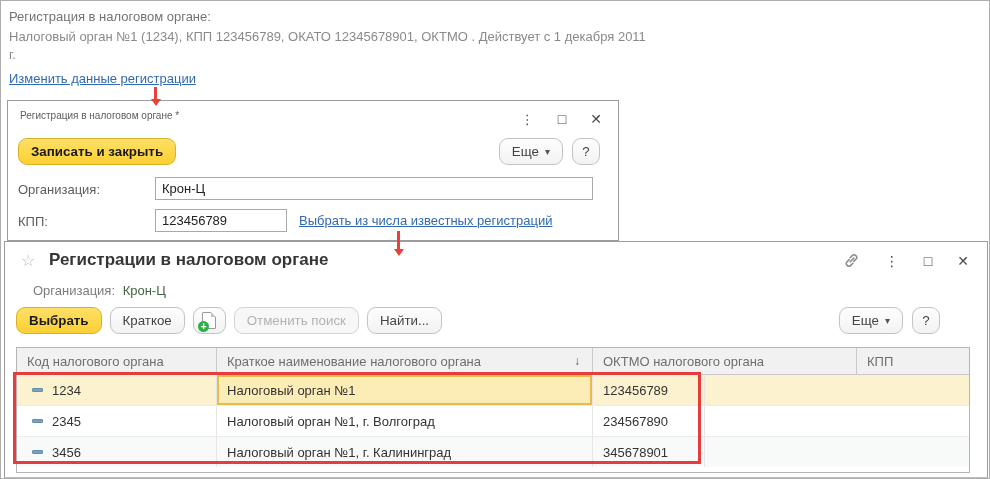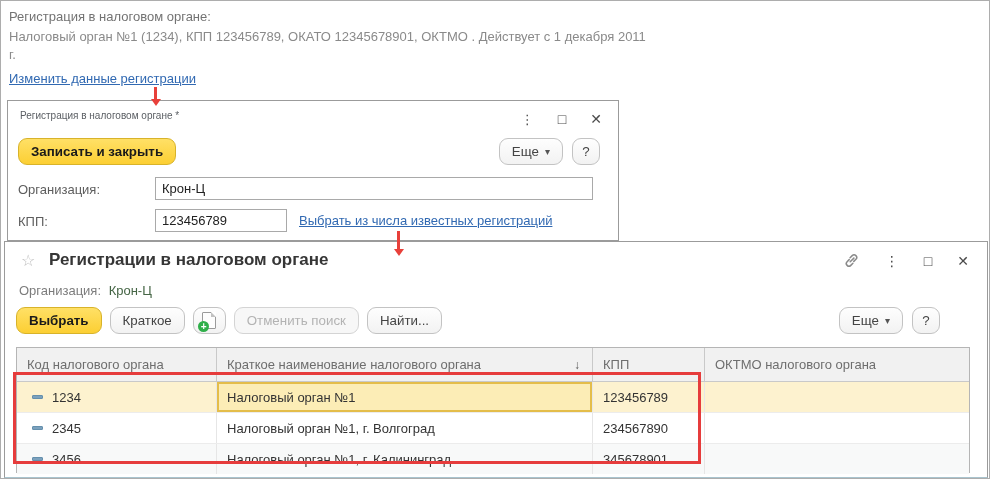--- a/index.html
+++ b/index.html
@@ -52,39 +52,39 @@
   .dlg-lbl2 { position:absolute; left:10px; top:113px; color:#5d5d5d; }
   .dlg-inp2 { position:absolute; left:147px; top:108px; width:132px; }
   .dlg-link { position:absolute; left:291px; top:112px; }
 
   
   .win { position:absolute; left:3px; top:240px; width:984px; height:237px;
     background:#fff; border:1px solid #9b9b9b; border-bottom-color:#a9c4ce; z-index:15; }
   .win-star { position:absolute; left:16px; top:9px; font-size:16px; color:#bdbdbd; cursor:pointer; }
   .win-title { position:absolute; left:44px; top:8px; font-size:17px; font-weight:bold; color:#363636; }
   .win-ctl { position:absolute; right:18px; top:10px; gap:25px; font-size:14px; }
-  .win-org { position:absolute; left:14px; top:41px; }
+  .win-org { position:absolute; left:28px; top:41px; }
   .win-org .lbl { color:#7c7c7c; }
   .win-org .val { color:#456545; margin-left:4px; cursor:pointer; }
   .toolbar { position:absolute; left:11px; top:65px; display:flex; gap:8px; }
   .toolbar-right { position:absolute; right:47px; top:65px; display:flex; gap:9px; }
   .icon-btn { width:33px; padding:0; }
   .doc-icon { position:relative; width:14px; height:17px; background:#fdfdfd;
     border:1px solid #9a9a9a; border-radius:1px; }
   .doc-icon::before { content:""; position:absolute; right:-1px; top:-1px;
     border-top:5px solid #fff; border-left:5px solid #c2c2c2; }
   .doc-icon .plus { position:absolute; left:-5px; bottom:-4px; width:11px; height:11px;
     background:#2faf4a; border-radius:50%; color:#fff; font-size:10px; line-height:11px;
     text-align:center; font-weight:bold; }
 
   
   .tbl { position:absolute; left:11px; top:105px; width:954px; height:126px;
     border:1px solid #b5b5b5; background:#fff; }
   .tr { display:flex; width:100%; }
-  .th { display:flex; align-items:center; height:33px; background:#f1f1f1;
+  .th { display:flex; align-items:center; height:26px; background:#f1f1f1;
     color:#6e6e6e; padding:0 0 0 10px; border-right:1px solid #c9c9c9; cursor:pointer; }
   .th:last-child { border-right:none; }
   .td { display:flex; align-items:center; height:30px; padding:0 0 0 10px;
     border-right:1px solid #e6e6e6; color:#333; cursor:pointer; }
   .td:last-child { border-right:none; }
   .body-row { border-top:1px solid #ececec; }
   .body-row.sel { background:#fdf2cf; border-top:1px solid #c9c9c9; }
   .body-row.alt { background:#f8f9f9; }
   .c1 { width:200px; } .c2 { width:376px; } .c3 { width:112px; } .c4 { flex:1; }
   .sort-ic { margin-left:auto; padding-right:12px; color:#555; font-size:12px; }
@@ -176,22 +176,22 @@
       <button class="btn" style="width:28px;padding:0;">?</button>
     </div>
 
     <div class="tbl">
       <div class="tr">
         <div class="th c1">Код налогового органа</div>
         <div class="th c2">
           <span>Краткое наименование налогового органа</span>
           <span class="sort-ic">↓</span>
         </div>
+        <div class="th c4">ОКТМО налогового органа</div>
         <div class="th c3">КПП</div>
-        <div class="th c4">ОКТМО налогового органа</div>
       </div>
 
       <div class="tr body-row sel">
         <div class="td c1">
             <span class="marker"></span>
             <span>1234</span>
           </div>
         <div class="td c2 wrap">
             <div class="active-cell">Налоговый орган №1</div>
           </div>

